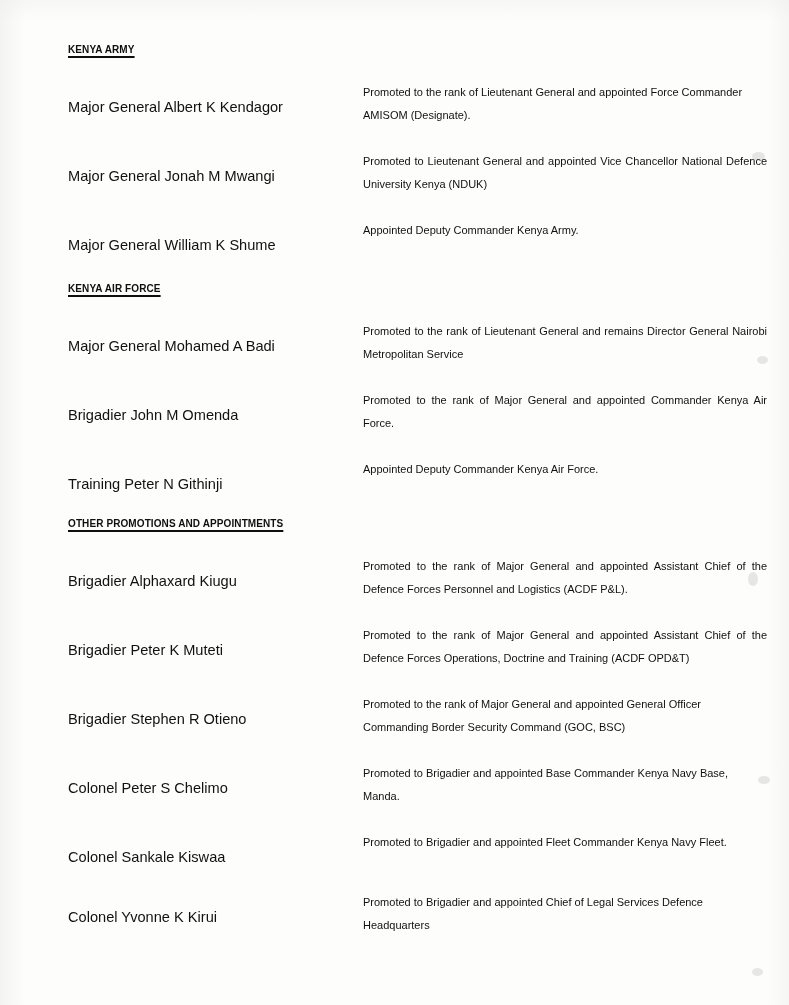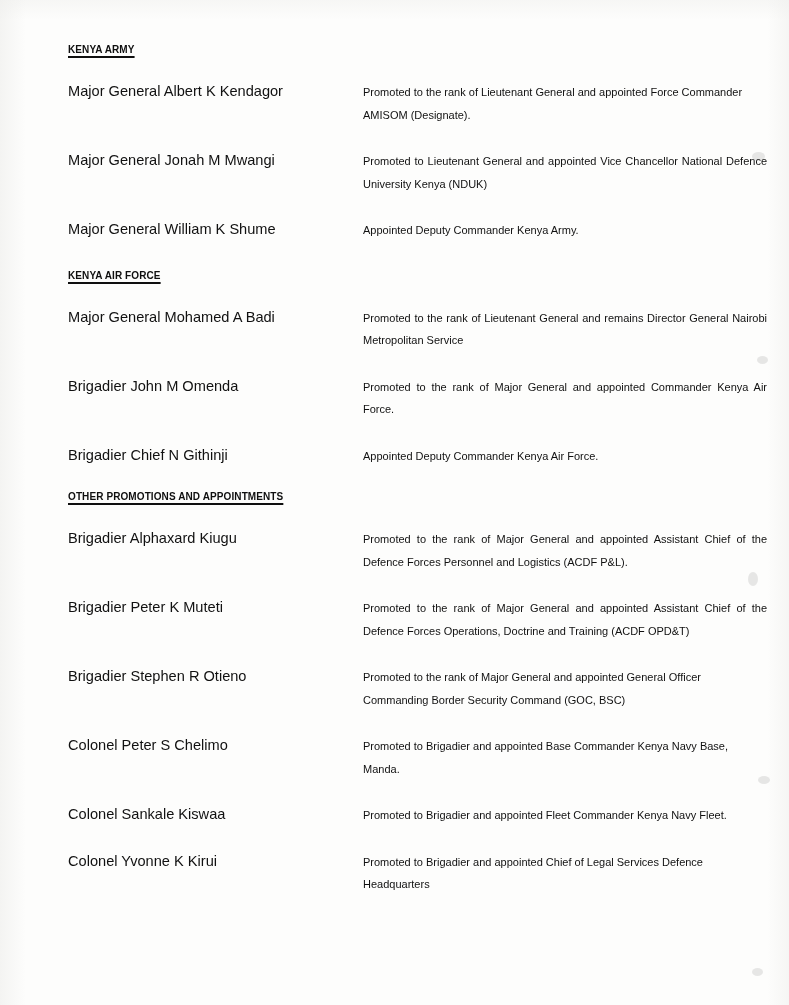--- a/index.html
+++ b/index.html
@@ -67,20 +67,21 @@
     align-items: flex-start;
     margin-bottom: 24px;
   }
   .entry .name {
     width: 295px;
     flex: 0 0 295px;
     font-size: 14.6px;
     line-height: 20px;
     color: #111111;
     padding-top: 0;
+    margin-top: 16px;
   }
   .entry .detail {
     flex: 1 1 auto;
     font-size: 11px;
     line-height: 22.5px;
     color: #111111;
     max-width: 404px;
   }
   .detail.justify {
     text-align: justify;
@@ -131,21 +132,21 @@
       <div class="name">Major General Mohamed A Badi</div>
       <div class="detail justify">Promoted to the rank of Lieutenant General and remains Director General Nairobi Metropolitan Service</div>
     </div>
 
     <div class="entry">
       <div class="name">Brigadier John M Omenda</div>
       <div class="detail justify">Promoted to the rank of Major General and appointed Commander Kenya Air Force.</div>
     </div>
 
     <div class="entry">
-      <div class="name">Brigadier Chief N Githinji</div>
+      <div class="name">Training Peter N Githinji</div>
       <div class="detail left">Appointed Deputy Commander Kenya Air Force.</div>
     </div>
 
     <div class="heading-block other">
       <div class="section-heading">OTHER PROMOTIONS AND APPOINTMENTS</div>
     </div>
 
     <div class="entry">
       <div class="name">Brigadier Alphaxard Kiugu</div>
       <div class="detail justify">Promoted to the rank of Major General and appointed Assistant Chief of the Defence Forces Personnel and Logistics (ACDF P&amp;L).</div>

